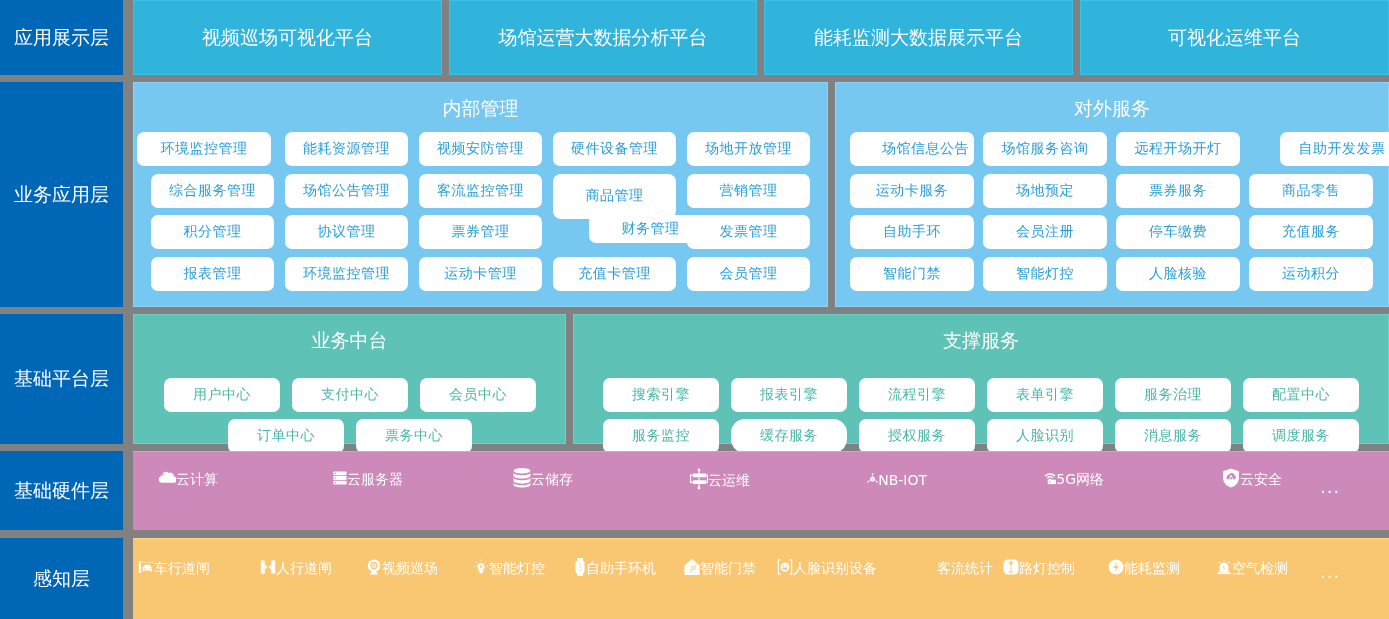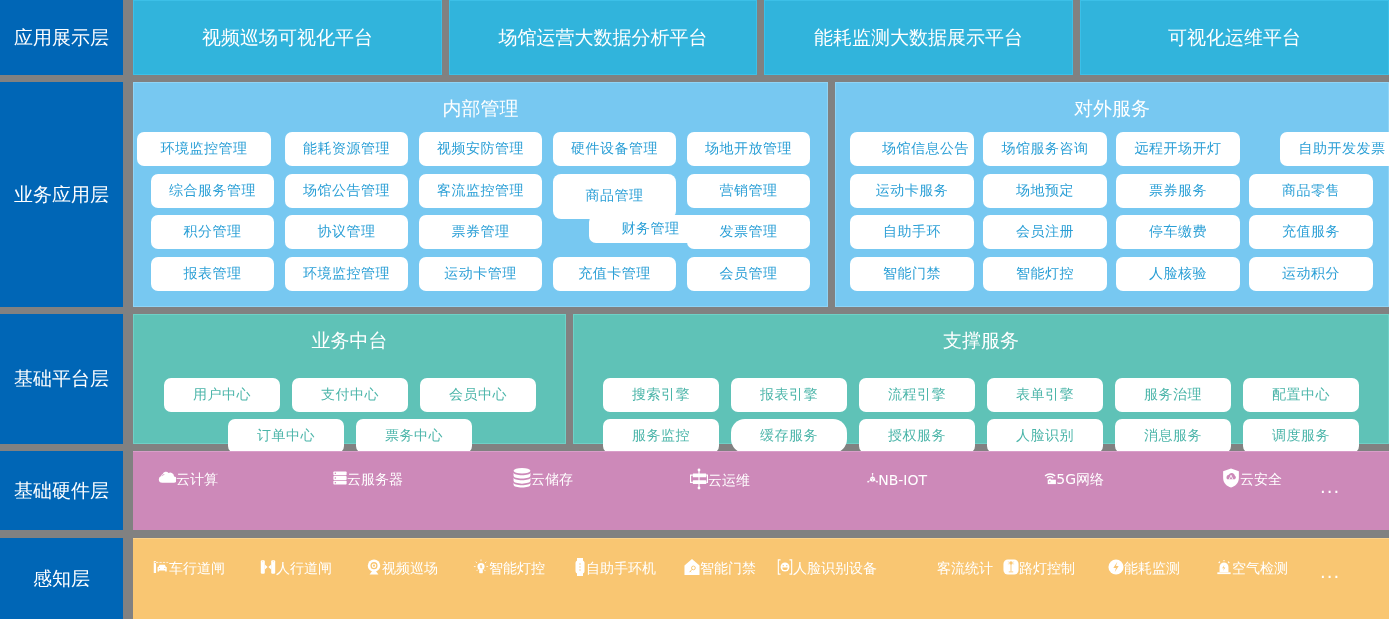--- a/index.html
+++ b/index.html
@@ -204,21 +204,21 @@
         <path fill="#fff" d="M16 1l14 5v12c0 9-7 15-14 17C9 33 2 27 2 18V6z"></path>
         <path fill="#cd89b9" d="M9 20a5 5 0 0 1 3-8 6 6 0 0 1 11 2 4 4 0 0 1 0 6z"></path>
         <path d="M13 20l3-7 3 7" stroke="#fff" stroke-width="1.5" fill="none"></path>
       </svg>
     <span class="lbl">云安全</span>
   </div>
   <div class="more" style="left:1187px;top:24px;">...</div>
 </div>
 
 <div class="sense-band">
-  <div class="item" style="left:20px;top:10px;width:72px;">
+  <div class="item" style="left:5px;top:10px;width:72px;">
     <svg width="42" height="36" viewBox="0 0 42 36">
         <rect x="2" y="2" width="6" height="32" rx="1" fill="#fff"></rect>
         <circle cx="6" cy="6" r="2" fill="#f9c672"></circle>
         <path d="M8 6h32" stroke="#fff" stroke-width="2" stroke-dasharray="6 3"></path>
         <path fill="#fff" d="M14 18l3-6h14l3 6h2v12h-4v-3H16v3h-4V18z"></path>
         <circle cx="17" cy="22" r="1.5" fill="#f9c672"></circle>
         <circle cx="31" cy="22" r="1.5" fill="#f9c672"></circle>
       </svg>
     <span class="lbl">车行道闸</span>
   </div>

